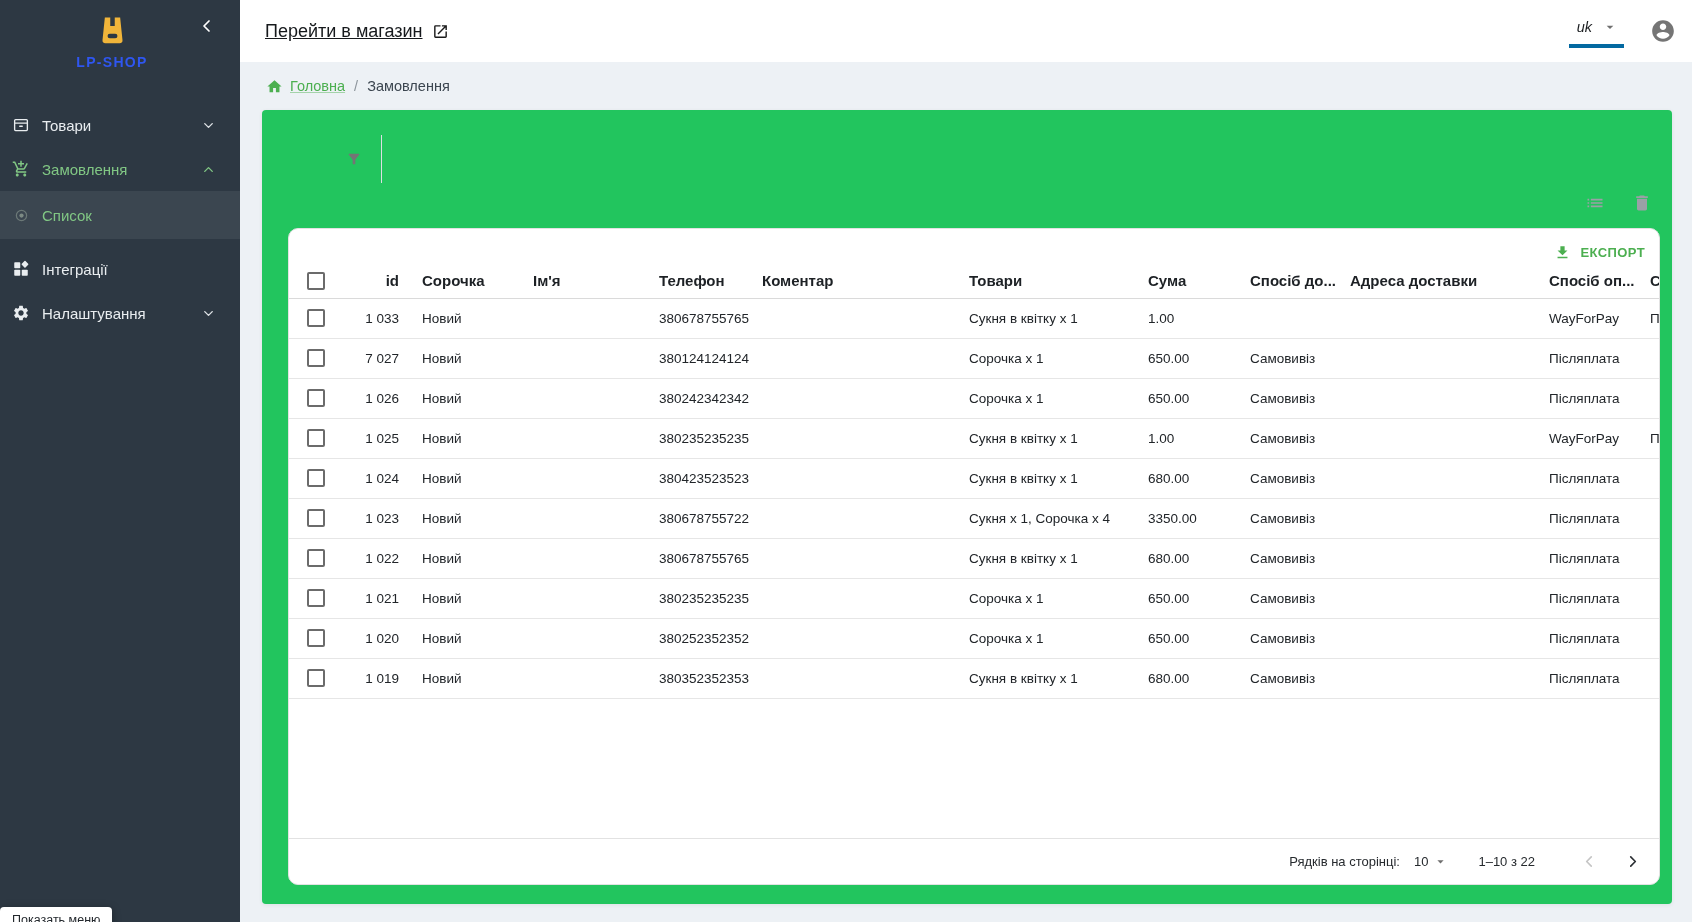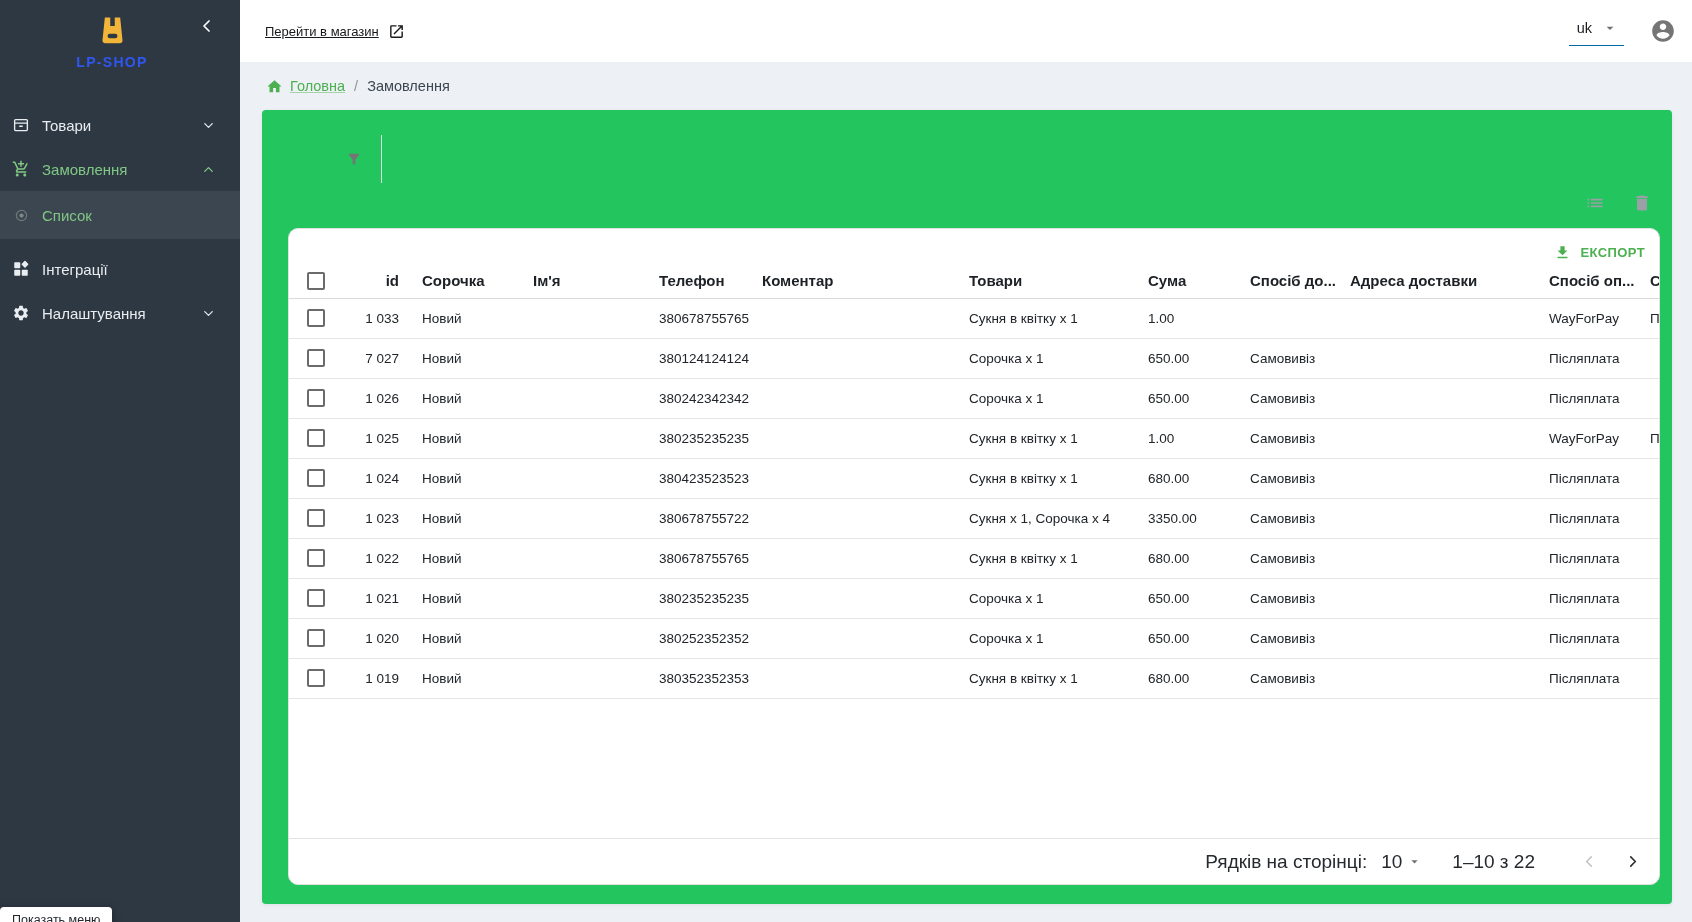--- a/index.html
+++ b/index.html
@@ -29,23 +29,23 @@
   .menu-tooltip {
     position:fixed; left:0; bottom:-13px; z-index:50;
     background:#fff; color:#23282d; font-size:12.5px;
     padding:6px 12px 8px; border-radius:4px; white-space:nowrap;
     box-shadow:0 2px 8px rgba(0,0,0,.35);
   }
 
   
   .main { flex:1; height:100%; display:flex; flex-direction:column; overflow:hidden; }
   .topbar { height:62px; background:#fff; display:flex; align-items:center; padding:0 16px 0 25px; flex:none; }
-  .store-link { display:flex; align-items:center; gap:9px; color:#16191c; font-size:13px; text-decoration:underline; cursor:pointer; }
+  .store-link { display:flex; align-items:center; gap:9px; color:#16191c; font-size:18px; text-decoration:underline; cursor:pointer; }
   .topbar-right { margin-left:auto; display:flex; align-items:center; }
-  .lang { display:flex; align-items:center; gap:10px; border-bottom:1px solid #0369a1; padding:4px 6px 9px 8px; margin-right:26px; font-size:14.5px; color:#1b1e21; cursor:pointer; min-width:50px; }
+  .lang { display:flex; align-items:center; gap:10px; border-bottom:4px solid #0369a1; padding:4px 6px 9px 8px; margin-right:26px; font-size:14.5px; color:#1b1e21; cursor:pointer; min-width:50px;font-style:italic; }
   .avatar { width:26px; height:26px; cursor:pointer; line-height:0; background:none; border:none; padding:0; }
 
   .content { flex:1; display:flex; flex-direction:column; padding:0 20px 18px 22px; overflow:hidden; }
   .breadcrumb { height:48px; display:flex; align-items:center; font-size:14.5px; padding-left:4px; flex:none; }
   .bc-home { margin-right:7px; line-height:0; }
   .bc-link { color:#4caf50; text-decoration:underline; text-decoration-color:rgba(76,175,80,.45); cursor:pointer; }
   .bc-sep { color:#8d959c; margin:0 9px; }
   .bc-current { color:#3c4650; }
 
   .panel { flex:1; background:#22c55e; border-radius:4px; box-shadow:0 1px 4px rgba(0,0,0,.07); display:flex; flex-direction:column; overflow:hidden; }
@@ -58,21 +58,21 @@
   .export-row { height:34px; flex:none; display:flex; align-items:center; justify-content:flex-end; padding:12px 14px 0; }
   .export-btn { display:flex; align-items:center; gap:9px; background:none; border:none; color:#4caf50; font-size:13px; font-weight:bold; letter-spacing:.4px; cursor:pointer; font-family:inherit; }
   .table-clip { flex:none; overflow:hidden; width:100%; }
   table { border-collapse:collapse; table-layout:fixed; width:1481px; }
   th { height:35px; text-align:left; font-size:15px; font-weight:bold; color:#1d2125; border-bottom:1px solid #dadada; padding:0; white-space:nowrap; overflow:hidden; }
   td { height:40px; text-align:left; font-size:13.5px; color:#212529; border-bottom:1px solid #e6e6e6; padding:0; white-space:nowrap; overflow:hidden; }
   th.r, td.r { text-align:right; padding-right:23px; }
   .cbc { padding-left:18px; }
   .cb { display:inline-block; width:18px; height:18px; border:2px solid #6b6b6b; border-radius:2px; background:#fff; vertical-align:middle; cursor:pointer; }
   .filler { flex:1; }
-  .pagination { flex:none; height:46px; border-top:1px solid #e2e2e2; display:flex; align-items:center; justify-content:flex-end; font-size:19px; color:#262a2e; padding-right:18px; }
+  .pagination { flex:none; height:46px; border-top:1px solid #e2e2e2; display:flex; align-items:center; justify-content:flex-end; font-size:13px; color:#262a2e; padding-right:18px; }
   .rpp { display:flex; align-items:center; gap:5px; margin:0 30px 0 14px; cursor:pointer;justify-content:flex-end; }
   .range { margin-right:20px; }
   .page-btn { background:none; border:none; padding:0; cursor:pointer; line-height:0; margin-left:26px; }
 </style>
 </head>
 <body>
 
 <aside class="sidebar">
   <div class="sidebar-head">
     <div class="logo">

